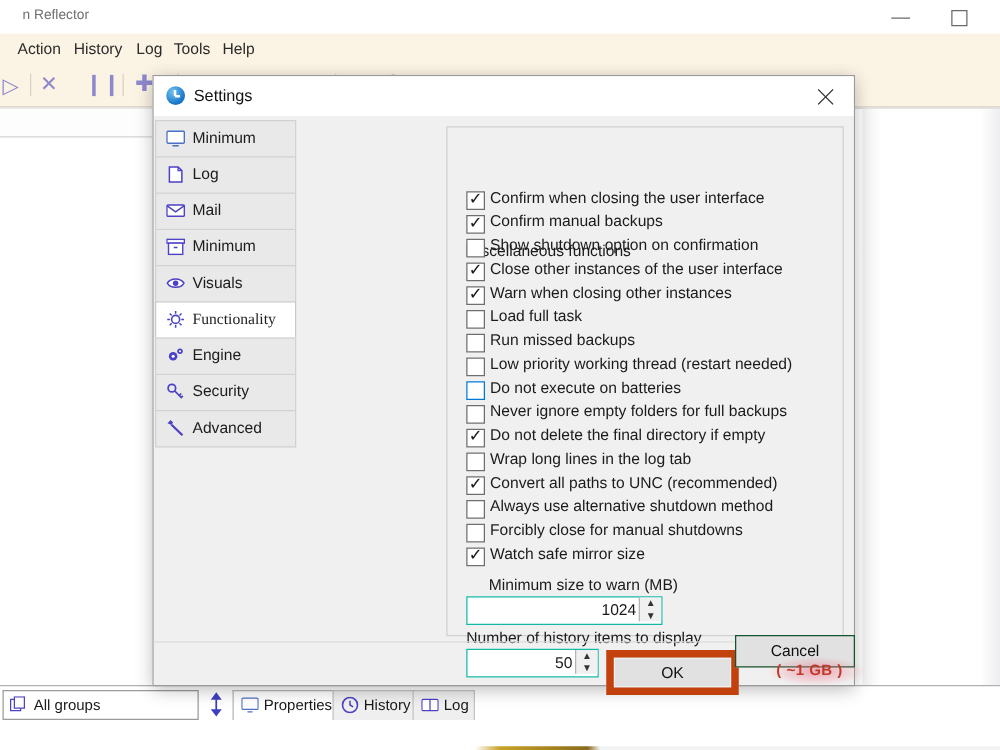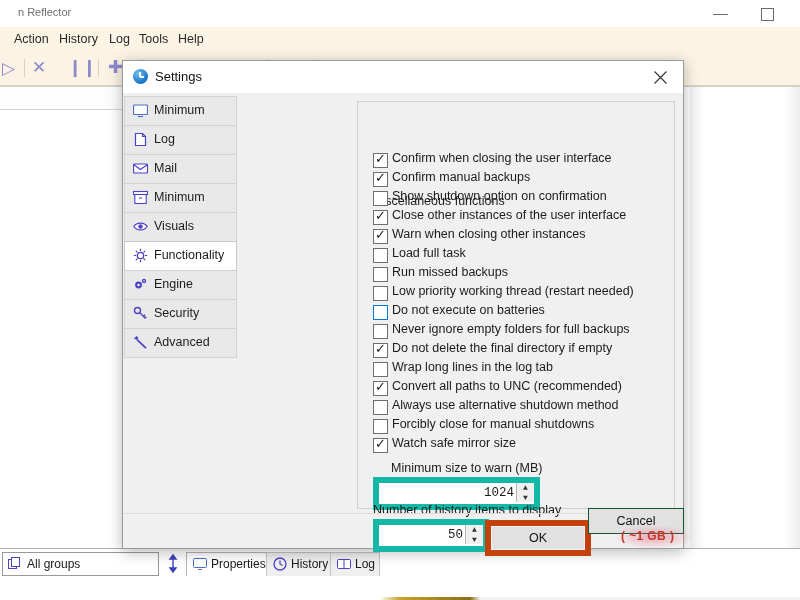--- a/index.html
+++ b/index.html
@@ -74,39 +74,39 @@
   #dlg-title{position:absolute;left:32px;top:8px;font-size:13px;color:#111;}
   #dlg-close{position:absolute;right:0;top:0;width:44px;height:32px;}
   #dlg-close svg{position:absolute;left:15px;top:10px;}
   #dlg-body{position:absolute;left:0;top:32px;width:560px;height:455px;background:#f0f0f0;}
 
   
   #dlg-sidebar{position:absolute;left:1px;top:3px;width:113px;}
   .side-item{position:relative;height:28px;background:#e9e9e9;border:1px solid #d2d2d2;
              border-bottom:none;}
   .side-item:last-child{border-bottom:1px solid #d2d2d2;}
-  .side-item.selected{background:#ffffff;border-color:#c9c9c9;}
+  .side-item.selected{background:#ffffff;border-color:#c9c9c9;font-family:Liberation Serif, serif;}
   .side-item .si-ico{position:absolute;left:8px;top:6px;width:15px;height:15px;color:#4b42c4;}
   .side-item .si-lbl{position:absolute;left:29px;top:6px;font-size:12.5px;color:#1c1c1c;}
 
   
   #groupbox{position:absolute;left:234px;top:8px;width:316px;height:406px;
             border:1px solid #d0d0d0;background:#f0f0f0;}
   #gb-legend{position:absolute;left:245px;top:101px;background:#f0f0f0;padding:0 4px;
              font-size:12.5px;color:#1c1c1c;}
 
   .chk-row{position:absolute;left:250px;height:19px;}
   .chk-box{position:absolute;left:0;top:2px;width:13px;height:13px;background:#fff;
            border:1px solid #6e6e6e;}
   .chk-box.focus{border:1px solid #0078d7;}
   .chk-box .tick{position:absolute;left:1px;top:-2px;font-size:13px;line-height:13px;color:#1a1a1a;}
   .chk-lbl{position:absolute;left:19px;top:0;font-size:12.5px;white-space:nowrap;color:#1b1b1b;}
 
   .field-lbl{position:absolute;font-size:12.5px;color:#1b1b1b;}
-  .spin-wrap{position:absolute;height:21px;border:6px solid #14b8a6;background:#fff;font-family:Liberation Mono, monospace;}
+  .spin-wrap{position:absolute;height:21px;border:1px solid #14b8a6;background:#fff;}
   .spin-val{position:absolute;right:20px;top:3px;font-size:12.5px;text-align:right;}
   .spin-btns{position:absolute;right:0;top:0;width:17px;height:19px;background:#f0f0f0;
              border-left:1px solid #b5b5b5;}
   .spin-btns .up,.spin-btns .dn{position:absolute;left:0;width:17px;height:9px;
              display:flex;align-items:center;justify-content:center;font-size:8px;color:#333;}
   .spin-btns .up{top:0;}
   .spin-btns .dn{top:10px;}
 
   #annotation{position:absolute;left:498px;top:436px;font-size:12px;color:#c0392b;
               font-weight:600;letter-spacing:.4px;z-index:5;}

